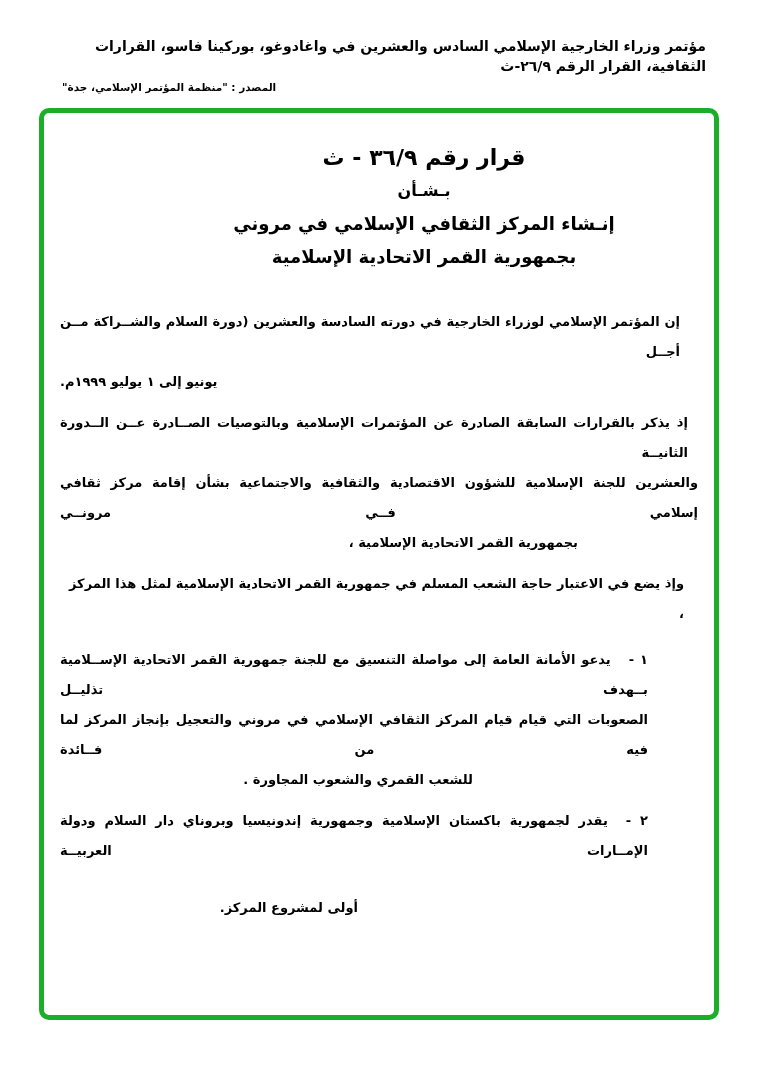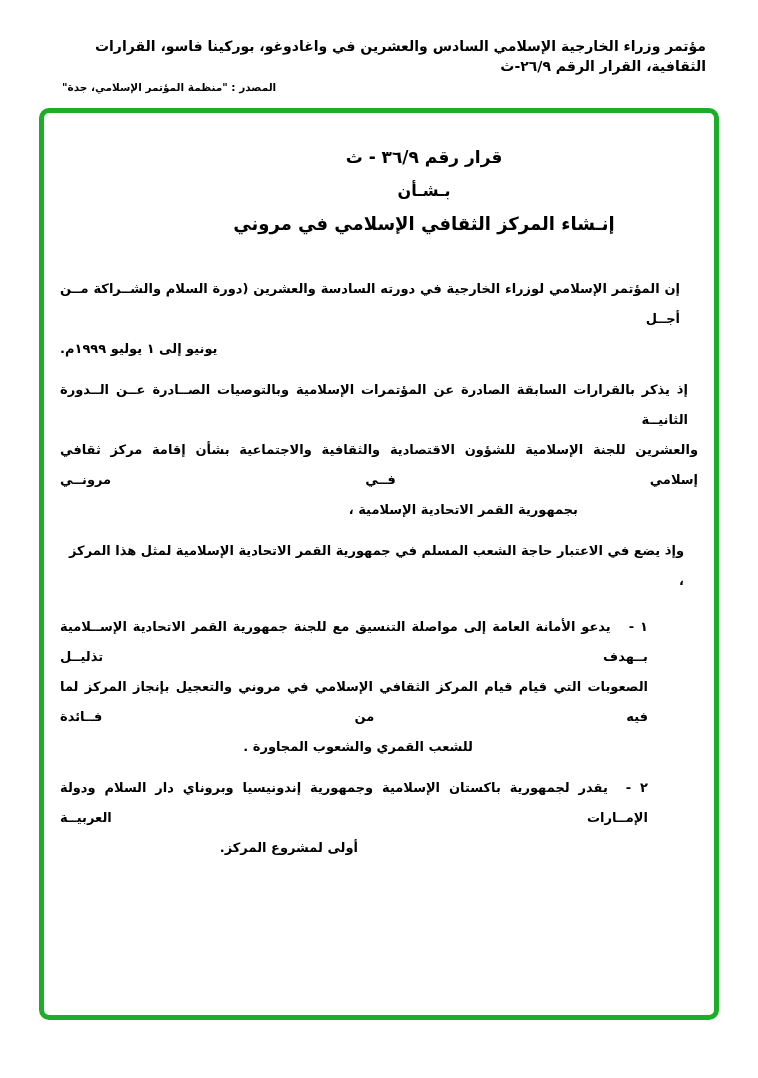--- a/index.html
+++ b/index.html
@@ -9,21 +9,21 @@
   }
   .doc-header{padding-top:36px;}
   .hline1{font-size:14px;font-weight:bold;text-align:right;padding:0 52px 0 40px;line-height:20px;}
   .hline2{font-size:10.5px;font-weight:bold;text-align:left;padding-left:62px;margin-top:5px;direction:rtl;}
   .frame{
     margin:15px 39px 0;border:5px solid #1cae28;border-radius:10px;
     height:912px;box-sizing:border-box;padding:28px 16px 0;overflow:hidden;background:#fff;
   }
   .title-block{text-align:center;font-weight:bold;position:relative;right:-45px;}
   .t-line{line-height:33px;}
-  .t1{font-size:17px;}
+  .t1{font-size:22px;}
   .t2{font-size:16px;letter-spacing:1px;}
   .t3{font-size:18px;}
   .t4{font-size:18px;}
   .body-text{margin-top:34px;font-size:13px;font-weight:bold;}
   .line{line-height:30px;min-height:30px;}
   .a-j{text-align:justify;text-align-last:justify;}
   .a-r{text-align:right;text-align-last:right;}
   .a-l{text-align:left;text-align-last:left;}
   .para{margin-bottom:11px;}
   .para:nth-child(3){margin-bottom:16px;}
@@ -36,20 +36,21 @@
 <div class="doc-header">
   <div class="hline1">مؤتمر وزراء الخارجية الإسلامي السادس والعشرين في واغادوغو، بوركينا فاسو، القرارات الثقافية، القرار الرقم ٢٦/٩-ث</div>
   <div class="hline2">المصدر : "منظمة المؤتمر الإسلامي، جدة"</div>
 </div>
 
 <div class="frame" style="border-color: rgb(28, 174, 40);">
   <div class="title-block">
     <div class="t-line t1">قرار رقم ٣٦/٩ - ث</div>
     <div class="t-line t2">بـشـأن</div>
     <div class="t-line t3">إنـشاء المركز الثقافي الإسلامي في مروني</div>
+    <div class="t-line t4">بجمهورية القمر الاتحادية الإسلامية</div>
   </div>
 
   <div class="body-text">
     <div>
         <div class="para">
           <div class="line a-j" style="padding-right: 18px;">إن المؤتمر الإسلامي لوزراء الخارجية في دورته السادسة والعشرين (دورة السلام والشــراكة مــن أجــل</div>
           <div class="line a-l">يونيو إلى ١ يوليو ١٩٩٩م.</div>
         </div>
         <div class="para">
           <div class="line a-j" style="padding-right: 10px;">إذ يذكر بالقرارات السابقة الصادرة عن المؤتمرات الإسلامية وبالتوصيات الصــادرة عــن الــدورة الثانيــة</div>
@@ -61,18 +62,18 @@
         </div>
       </div>
     <div>
         <div class="item">
           <div class="line a-j"><span class="marker">١ -</span><span>يدعو الأمانة العامة إلى مواصلة التنسيق مع للجنة جمهورية القمر الاتحادية الإســلامية بــهدف تذليــل</span></div>
           <div class="line a-j">الصعوبات التي قيام قيام المركز الثقافي الإسلامي في مروني والتعجيل بإنجاز المركز لما فيه من فــائدة</div>
           <div class="line a-r" style="padding-right: 175px;">للشعب القمري والشعوب المجاورة .</div>
         </div>
         <div class="item">
           <div class="line a-j"><span class="marker">٢ -</span><span>يقدر لجمهورية باكستان الإسلامية وجمهورية إندونيسيا وبروناي دار السلام ودولة الإمــارات العربيــة</span></div>
-          <div class="line a-r" style="padding-right: 290px;">أولى لمشروع المركز.</div>
+          <div class="line a-r" style="padding-right: 290px; margin-top: 27px;">أولى لمشروع المركز.</div>
         </div>
       </div>
 
   </div>
 </div>
 
 </body></html>

